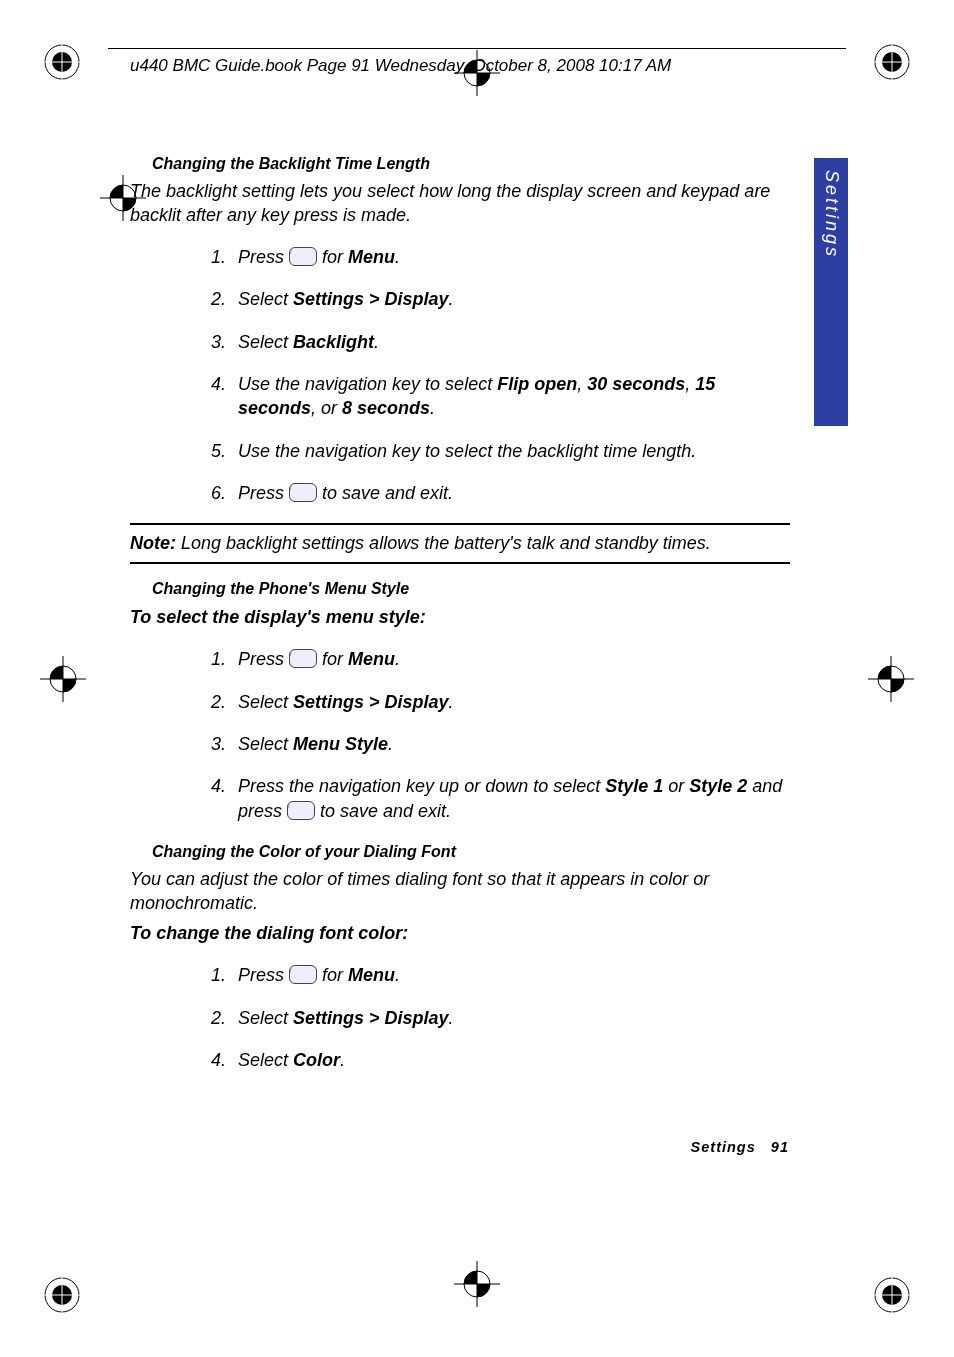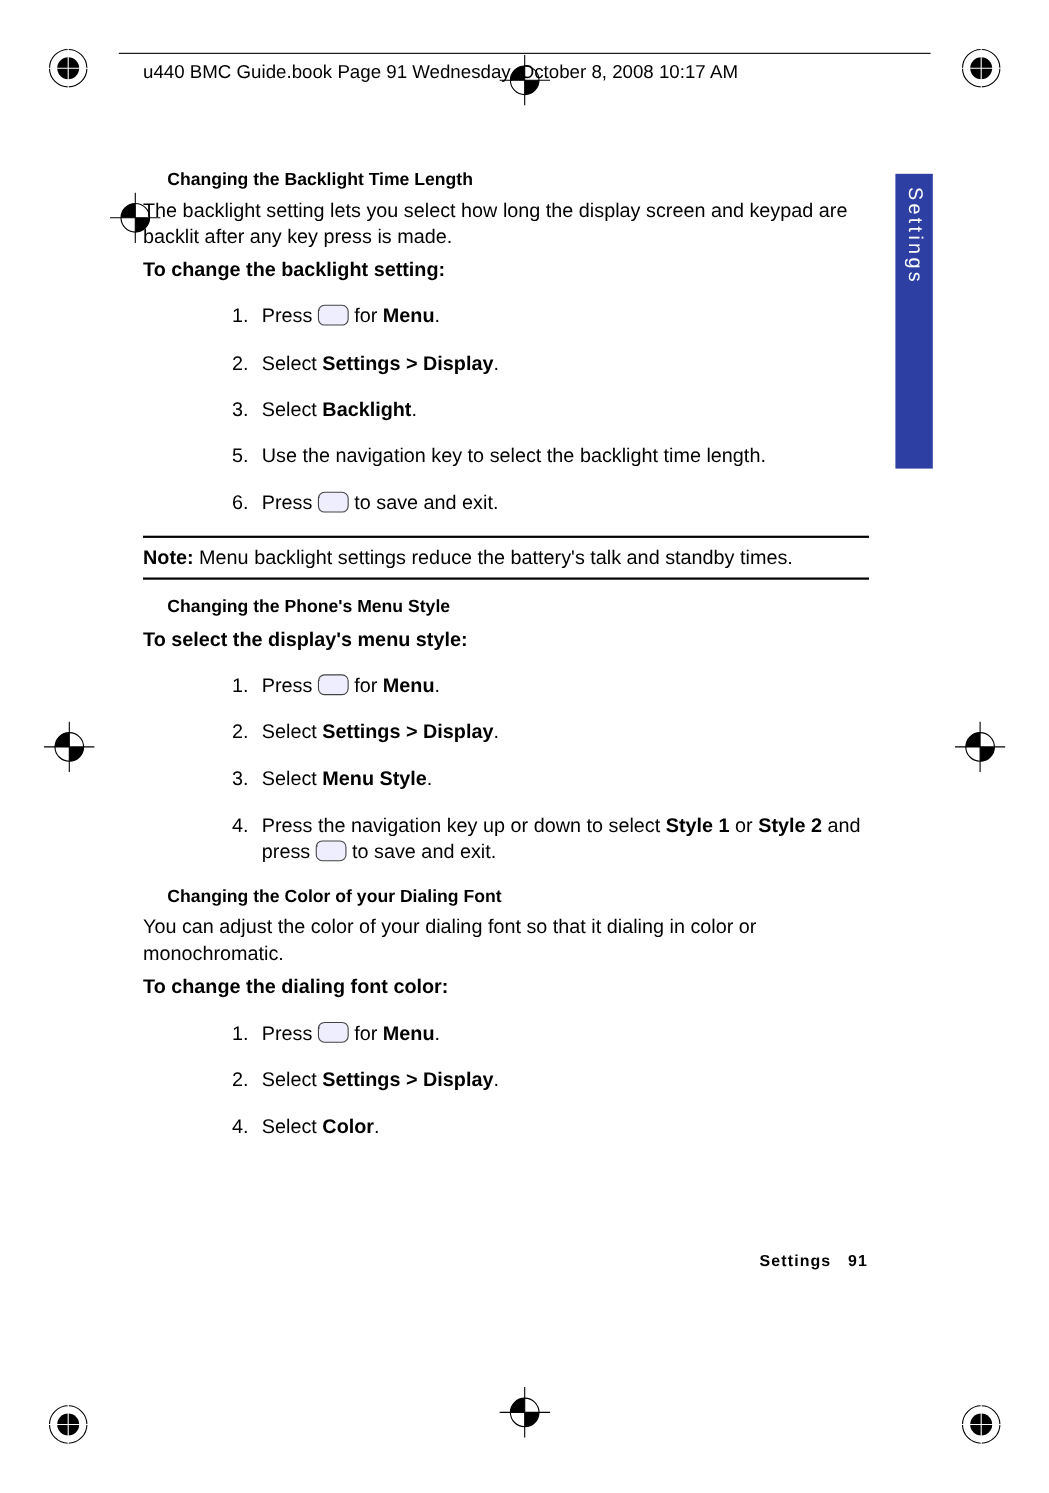--- a/index.html
+++ b/index.html
@@ -9,20 +9,21 @@
     height: 1357px;
     font-family: Arial, Helvetica, sans-serif;
     background: white;
     position: relative;
     color: #000;
   }
   .page {
     position: relative;
     width: 954px;
     height: 1357px;
+    font-style: italic;
   }
   .header-line {
     position: absolute;
     top: 48px;
     left: 108px;
     right: 108px;
     border-top: 1px solid #000;
   }
   .header-text {
     position: absolute;
@@ -207,44 +208,44 @@
   <div class="header-text">u440 BMC Guide.book  Page 91  Wednesday, October 8, 2008  10:17 AM</div>
 
   <div class="side-tab">
     <div class="side-tab-text">Settings</div>
   </div>
 
   <div class="content">
 
     <div class="section-title">Changing the Backlight Time Length</div>
     <div class="section-body">The backlight setting lets you select how long the display screen and keypad are backlit after any key press is made.</div>
-    <div class="proc-title">To change the backlight setting:</div>
     <ol class="steps">
       <li><span class="num">1.</span><span>Press </span><span class="menu-btn"></span><span> for </span><span class="b">Menu</span><span>.</span></li>
       <li><span class="num">2.</span><span>Select </span><span class="b">Settings &gt; Display</span><span>.</span></li>
       <li><span class="num">3.</span><span>Select </span><span class="b">Backlight</span><span>.</span></li>
+      <li><span class="num">4.</span><span>Use the navigation key to select </span><span class="b">Flip open</span><span>, </span><span class="b">30 seconds</span><span>, </span><span class="b">15 seconds</span><span>, or </span><span class="b">8 seconds</span><span>.</span></li>
       <li><span class="num">5.</span><span>Use the navigation key to select the backlight time length.</span></li>
       <li><span class="num">6.</span><span>Press </span><span class="menu-btn"></span><span> to save and exit.</span></li>
     </ol>
 
     <div class="note-block">
-      <span class="b">Note:</span><span> Menu backlight settings reduce the battery's talk and standby times.</span>
+      <span class="b">Note:</span><span> Long backlight settings allows the battery's talk and standby times.</span>
     </div>
 
     <div class="section-title">Changing the Phone's Menu Style</div>
     <div class="proc-title">To select the display's menu style:</div>
     <ol class="steps">
       <li><span class="num">1.</span><span>Press </span><span class="menu-btn"></span><span> for </span><span class="b">Menu</span><span>.</span></li>
       <li><span class="num">2.</span><span>Select </span><span class="b">Settings &gt; Display</span><span>.</span></li>
       <li><span class="num">3.</span><span>Select </span><span class="b">Menu Style</span><span>.</span></li>
       <li><span class="num">4.</span><span>Press the navigation key up or down to select </span><span class="b">Style 1</span><span> or </span><span class="b">Style 2</span><span> and press </span><span class="menu-btn"></span><span> to save and exit.</span></li>
     </ol>
 
     <div class="section-title">Changing the Color of your Dialing Font</div>
-    <div class="section-body">You can adjust the color of your dialing font so that it dialing in color or monochromatic.</div>
+    <div class="section-body">You can adjust the color of times dialing font so that it appears in color or monochromatic.</div>
     <div class="proc-title">To change the dialing font color:</div>
     <ol class="steps">
       <li><span class="num">1.</span><span>Press </span><span class="menu-btn"></span><span> for </span><span class="b">Menu</span><span>.</span></li>
       <li><span class="num">2.</span><span>Select </span><span class="b">Settings &gt; Display</span><span>.</span></li>
       <li><span class="num">4.</span><span>Select </span><span class="b">Color</span><span>.</span></li>
     </ol>
 
   </div>
 
   <div class="footer">

